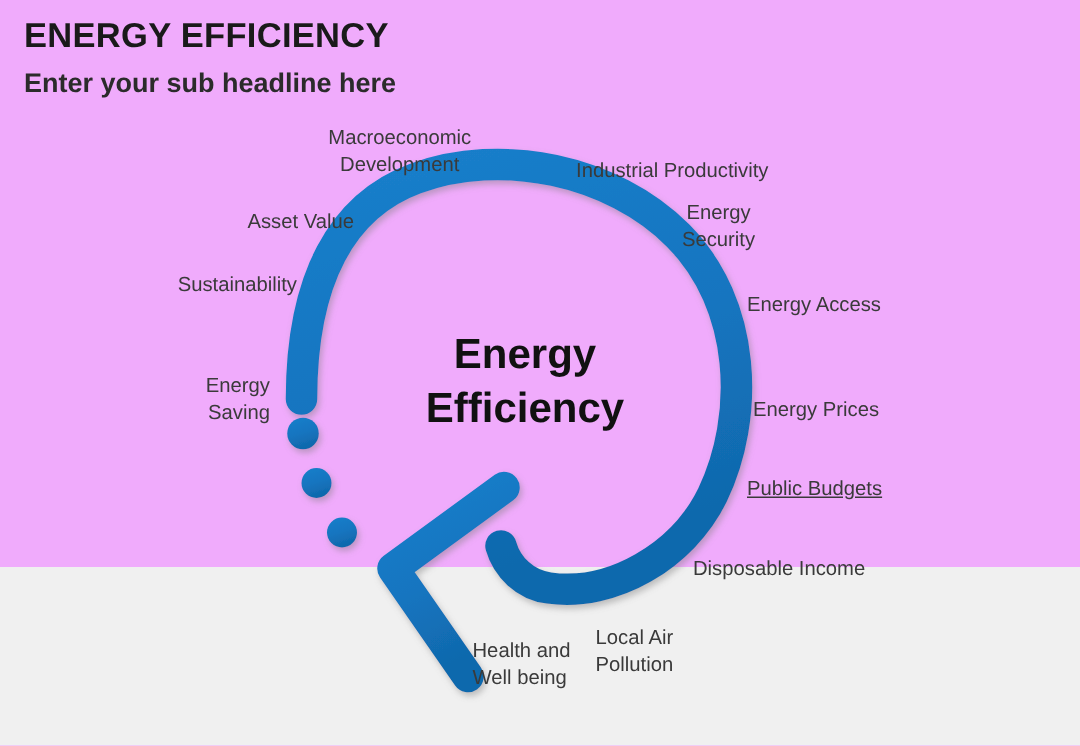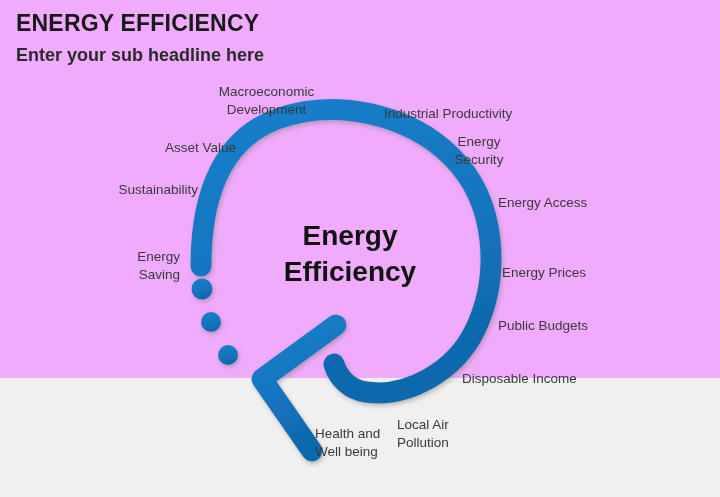--- a/index.html
+++ b/index.html
@@ -142,21 +142,21 @@
       <div class="label left-align" style="left: 481px; top: 194px; width: 100px; padding-left: 17px;">
         <div>Energy Access</div>
       </div>
       <div class="label left-align" style="left: 502px; top: 252px; width: 95px; margin-top: 12px;">
         <div>Energy Prices</div>
       </div>
       <div class="label right-align" style="left: 118px; top: 248px; width: 62px;">
         <div>Energy</div>
         <div>Saving</div>
       </div>
-      <div class="label left-align" style="left: 498px; top: 317px; width: 100px;">
+      <div class="label left-align" style="left: 498px; top: 317px; width: 100px; text-decoration: underline;">
         <div>Public Budgets</div>
       </div>
       <div class="label left-align" style="left: 462px; top: 370px; width: 120px;">
         <div>Disposable Income</div>
       </div>
       <div class="label left-align" style="left: 397px; top: 416px; width: 70px;">
         <div>Local Air</div>
         <div>Pollution</div>
       </div>
       <div class="label left-align" style="left: 315px; top: 425px; width: 78px;">

